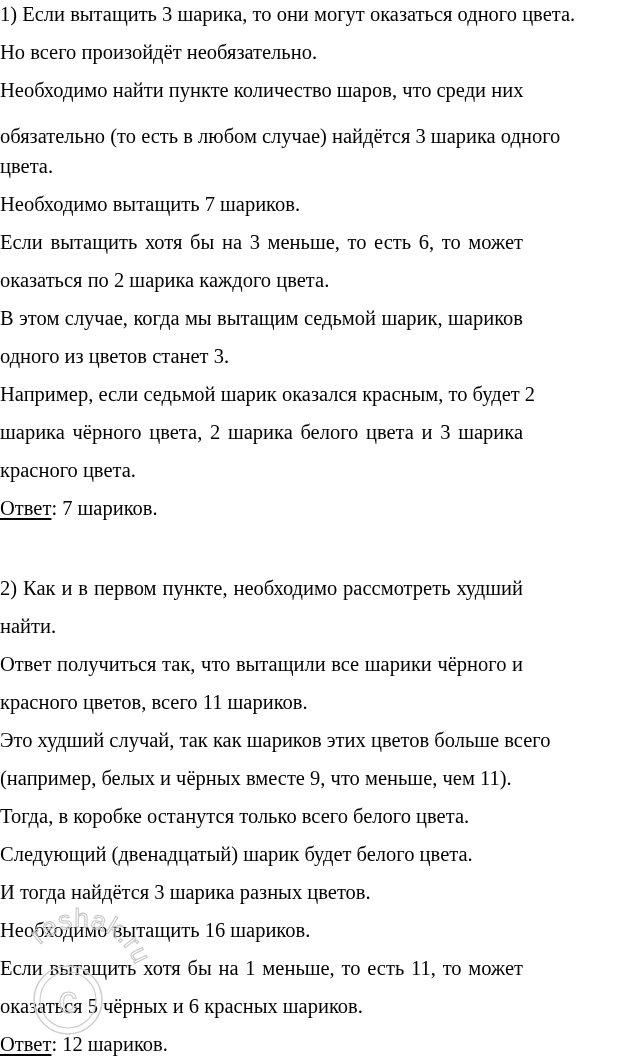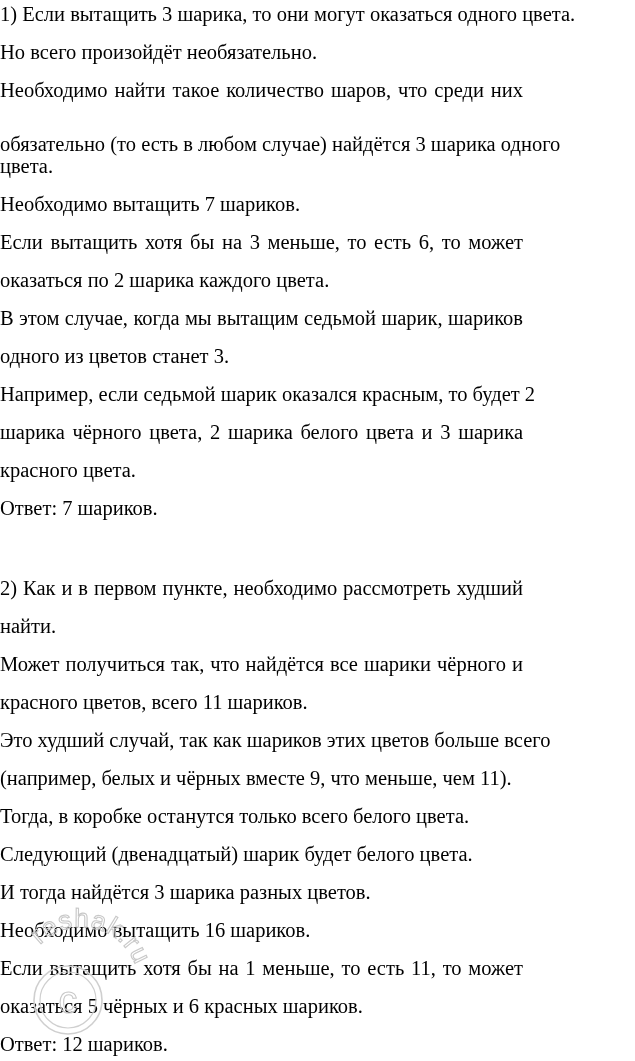--- a/index.html
+++ b/index.html
@@ -28,59 +28,60 @@
       height: 38px;
       font-size: 20.5px;
       line-height: 24px;
       white-space: nowrap;
     }
     .line.justify {
       text-align: justify;
       text-align-last: justify;
     }
     .u {
+      text-decoration: underline;
       text-underline-offset: 3px;
     }
     .watermark {
       position: absolute;
       left: 18px;
       top: 905px;
       width: 130px;
       height: 145px;
       pointer-events: none;
     }
   </style>
 </head>
 <body>
 
 <div class="doc">
 
   <div>
     <div class="line justify" style="top:2px">1) Если вытащить 3 шарика, то они могут оказаться одного цвета.</div>
     <div class="line" style="top:40px">Но всего произойдёт необязательно.</div>
-    <div class="line justify" style="top:78px">Необходимо найти такое количество шаров, что среди них</div>
-    <div class="line justify" style="top:132px">обязательно (то есть в любом случае) найдётся 3 шарика одного</div>
+    <div class="line justify" style="top:78px">Необходимо найти пункте количество шаров, что среди них</div>
+    <div class="line justify" style="top:124px">обязательно (то есть в любом случае) найдётся 3 шарика одного</div>
     <div class="line" style="top:154px">цвета.</div>
     <div class="line" style="top:192px">Необходимо вытащить 7 шариков.</div>
     <div class="line justify" style="top:230px">Если вытащить хотя бы на 3 меньше, то есть 6, то может</div>
     <div class="line" style="top:268px">оказаться по 2 шарика каждого цвета.</div>
     <div class="line justify" style="top:306px">В этом случае, когда мы вытащим седьмой шарик, шариков</div>
     <div class="line" style="top:344px">одного из цветов станет 3.</div>
     <div class="line justify" style="top:382px">Например, если седьмой шарик оказался красным, то будет 2</div>
     <div class="line justify" style="top:420px">шарика чёрного цвета, 2 шарика белого цвета и 3 шарика</div>
     <div class="line" style="top:458px">красного цвета.</div>
     <div class="line" style="top:496px">
       <span class="u">Ответ</span><span>: 7 шариков.</span>
     </div>
   </div>
 
   <div>
     <div class="line justify" style="top:576px">2) Как и в первом пункте, необходимо рассмотреть худший</div>
     <div class="line" style="top:614px">найти.</div>
-    <div class="line justify" style="top:652px">Может получиться так, что найдётся все шарики чёрного и</div>
+    <div class="line justify" style="top:652px">Ответ получиться так, что вытащили все шарики чёрного и</div>
     <div class="line" style="top:690px">красного цветов, всего 11 шариков.</div>
     <div class="line justify" style="top:728px">Это худший случай, так как шариков этих цветов больше всего</div>
     <div class="line" style="top:766px">(например, белых и чёрных вместе 9, что меньше, чем 11).</div>
     <div class="line" style="top:804px">Тогда, в коробке останутся только всего белого цвета.</div>
     <div class="line" style="top:842px">Следующий (двенадцатый) шарик будет белого цвета.</div>
     <div class="line" style="top:880px">И тогда найдётся 3 шарика разных цветов.</div>
     <div class="line" style="top:918px">Необходимо вытащить 16 шариков.</div>
     <div class="line justify" style="top:956px">Если вытащить хотя бы на 1 меньше, то есть 11, то может</div>
     <div class="line" style="top:994px">оказаться 5 чёрных и 6 красных шариков.</div>
     <div class="line" style="top:1032px">

